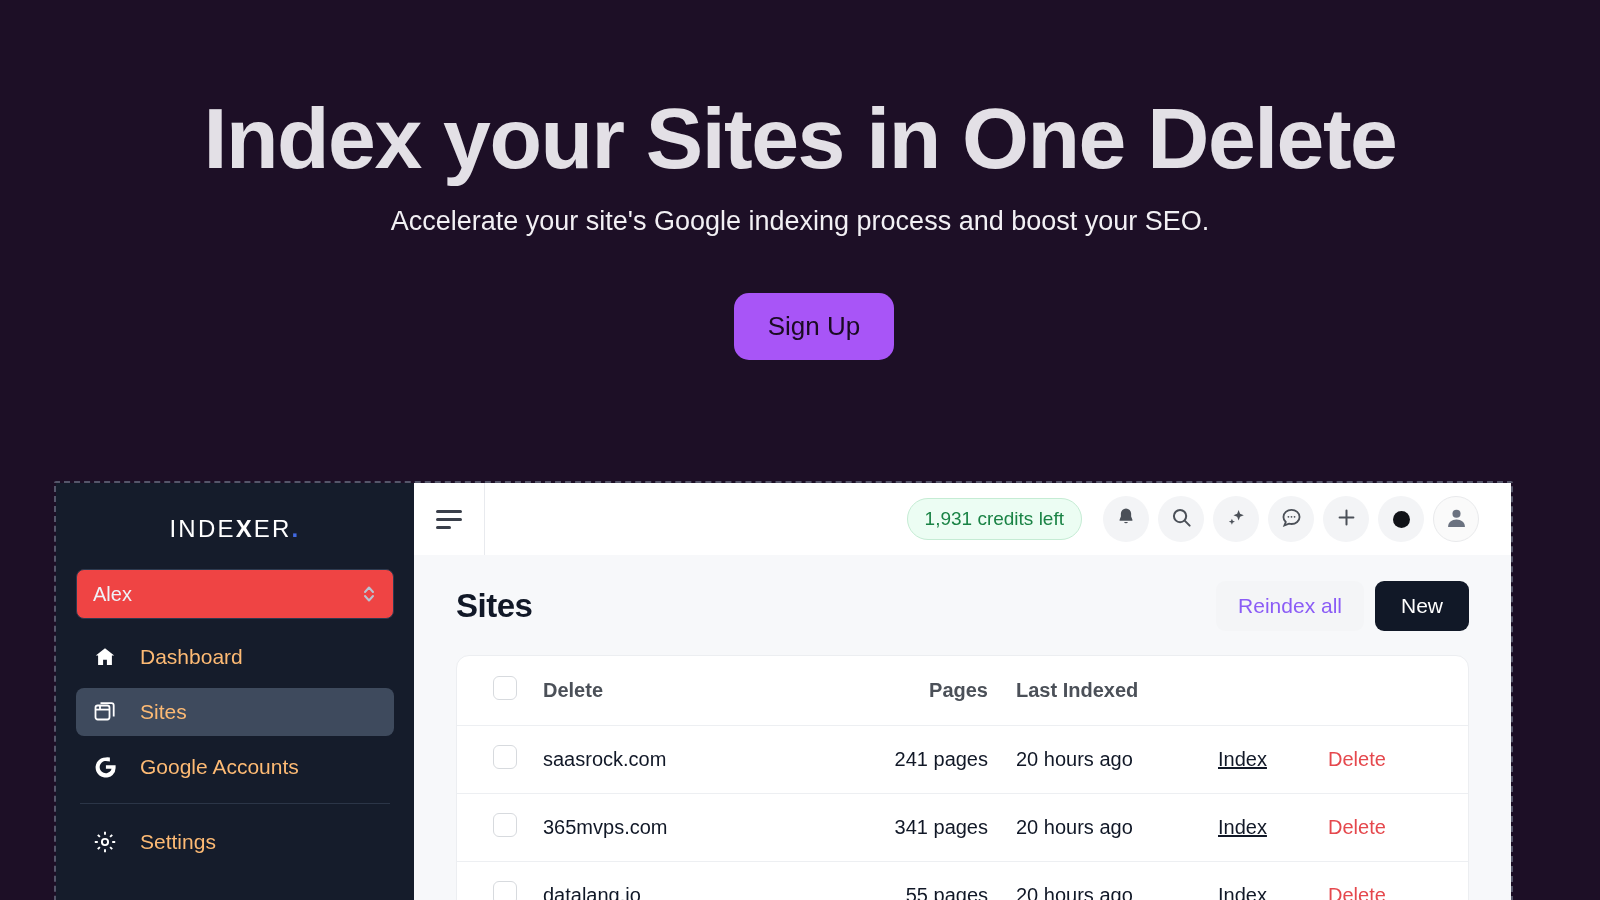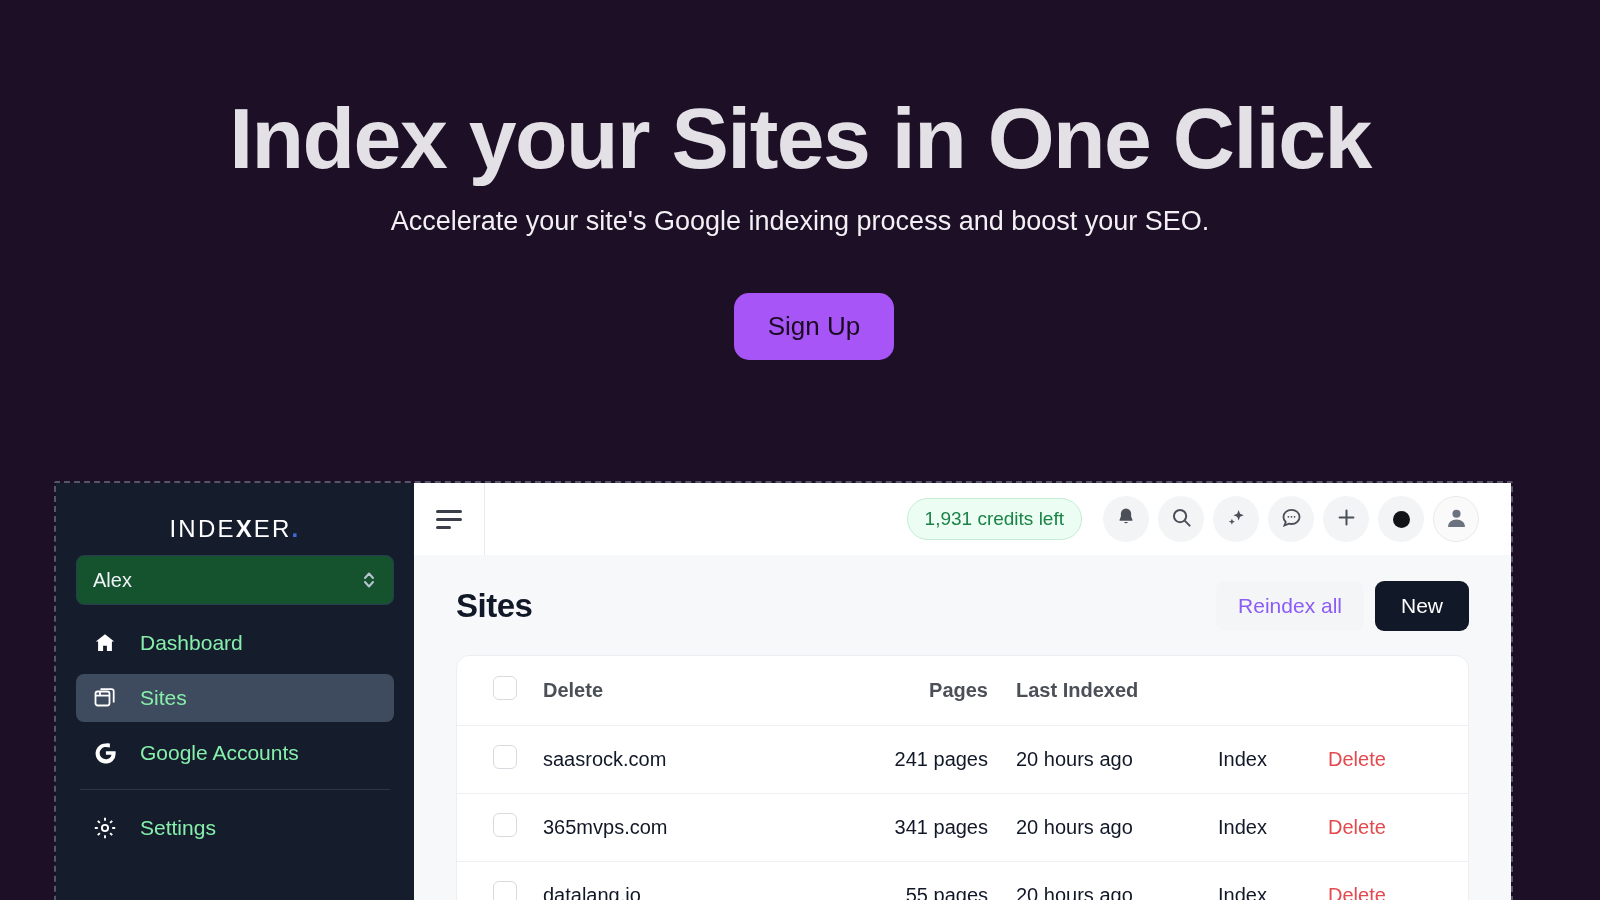--- a/index.html
+++ b/index.html
@@ -65,43 +65,43 @@
     padding-top: 32px;
     font-size: 24px;
     letter-spacing: 2.2px;
     color: #ffffff;
     font-weight: 500;
   }
   .logo b { font-weight: bold; }
   .logo .dot { color: #4169e1; font-weight: bold; }
 
   .account-select {
-    margin-top: 12px;
+    margin-top: 26px;
     height: 50px;
-    background: #14532d;
+    background: #ef4444;
     border: 1px solid #2c3a50;
     border-radius: 8px;
     display: flex;
     align-items: center;
     justify-content: space-between;
     padding: 0 16px;
     cursor: pointer;
   }
   .account-select .name { color: #eef2f7; font-size: 20px; }
   .chev-updown { display: flex; flex-direction: column; gap: 3px; color: #b9c4d2; }
 
   .nav { margin-top: 14px; }
   .nav-item {
     display: flex;
     align-items: center;
     gap: 22px;
     height: 48px;
     padding: 0 16px;
     border-radius: 8px;
-    color: #86efac;
+    color: #fdba74;
     font-size: 21px;
     cursor: pointer;
     margin-bottom: 7px;
   }
   .nav-item.active { background: #3e4a5d; }
   .nav-icon { width: 26px; height: 26px; display: flex; align-items: center; justify-content: center; flex: 0 0 26px; }
   .nav-div { height: 1px; background: #2b3547; margin: 12px 4px 14px 4px; }
 
   .sidebar-bottom-icon {
     position: absolute;
@@ -199,41 +199,41 @@
     font-weight: bold;
     border-bottom: 1px solid #edeff2;
   }
   tbody td { padding: 19px 0; border-bottom: 1px solid #edeff2; color: #111827; }
   tbody tr:last-child td { border-bottom: none; }
 
   .col-check { width: 86px; padding-left: 36px !important; }
   .col-domain { }
   .col-pages { text-align: right; width: 180px; }
   .col-indexed { text-align: left; width: 230px; padding-left: 28px !important; }
-  .col-action { text-align: left; width: 110px; }
+  .col-action { text-align: left; width: 110px; text-decoration: underline; }
   .col-delete { text-align: left; width: 140px; padding-right: 30px !important; }
 
   .cbx {
     width: 24px; height: 24px;
     border: 1.5px solid #d7dade;
     border-radius: 6px;
     background: #fff;
     display: inline-block;
     cursor: pointer;
   }
   .act-index { color: #111827; cursor: pointer; }
   .act-delete { color: #e5484d; cursor: pointer; }
 </style>
 </head>
 <body>
 
 <div class="page">
 
   <div class="hero">
-    <h1 class="hero-title">Index your Sites in One Click</h1>
+    <h1 class="hero-title">Index your Sites in One Delete</h1>
     <p class="hero-sub">Accelerate your site's Google indexing process and boost your SEO.</p>
     <div class="hero-cta-wrap">
       <button class="signup-btn">Sign Up</button>
     </div>
   </div>
 
   <div class="app-window">
 
     <div class="sidebar">
       <div class="logo"><span>INDE</span><b>X</b><span>ER</span><span class="dot">.</span></div>

